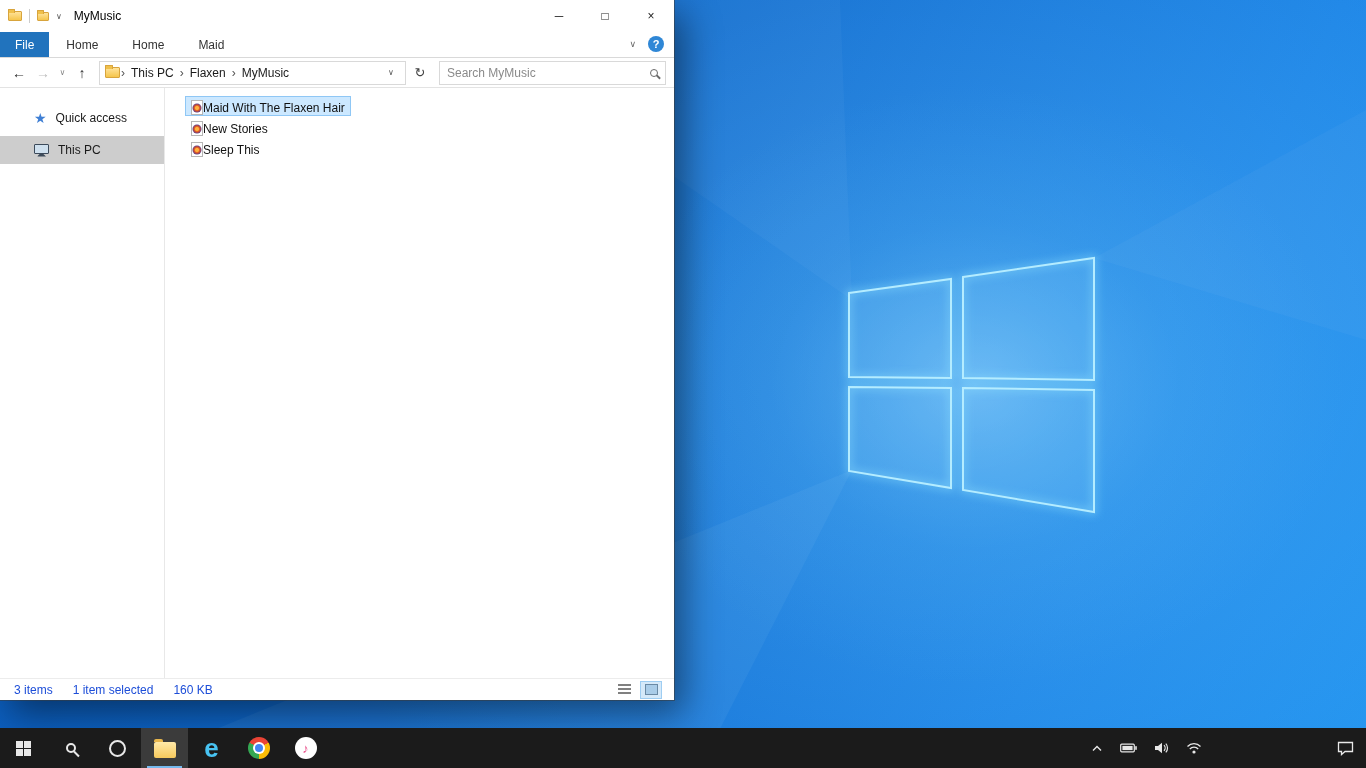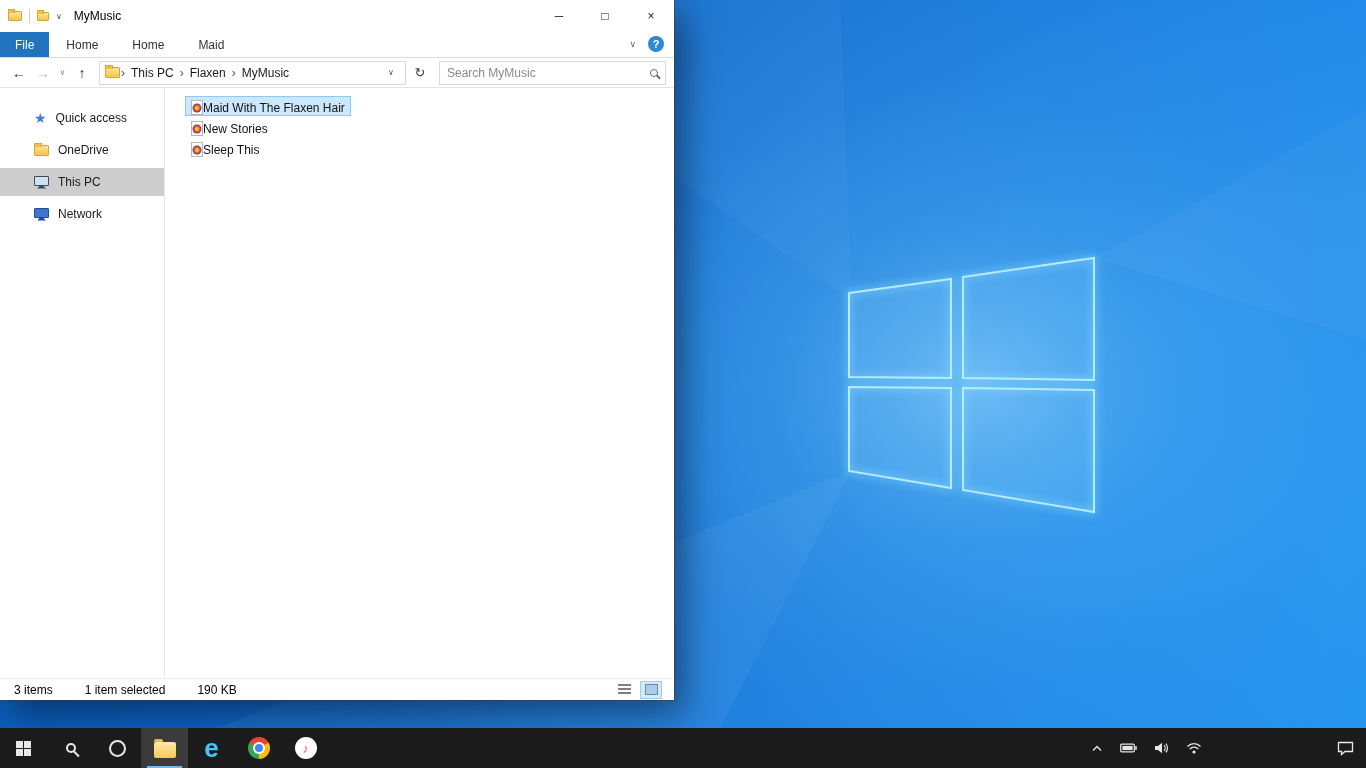--- a/index.html
+++ b/index.html
@@ -60,21 +60,21 @@
   .sidebar { width:165px; border-right:1px solid #e8e8e8; padding-top:16px; flex:0 0 auto; }
   .side-item { height:28px; display:flex; align-items:center; gap:9px; padding-left:34px; font-size:12px; color:#1a1a1a; margin-bottom:4px; width:100%; }
   .side-item.selected { background:#cdcdcd; }
 
   .filelist { flex:1; padding:8px 0 0 20px; }
   .file-row { display:flex; align-items:flex-end; gap:0; height:20px; margin-bottom:1px; padding:0 5px;
     border:1px solid transparent; width:fit-content; font-size:12px; color:#111; }
   .file-row.selected { background:#cce8ff; border-color:#8fc7f5; }
 
   .statusbar { height:22px; border-top:1px solid #ececec; display:flex; align-items:center; padding:0 12px 0 14px;
-    font-size:12px; color:#000000; gap:32px; flex:0 0 auto; }
+    font-size:12px; color:#1d4ed8; gap:20px; flex:0 0 auto; }
   .status-right { margin-left:auto; display:flex; gap:5px; align-items:center; }
   .view-btn { width:22px; height:18px; display:flex; align-items:center; justify-content:center; border:1px solid transparent; background:none; }
   .view-btn.active { background:#d5e9f9; border-color:#9ecdf2; }
   .ico-details { width:13px; height:11px; background:repeating-linear-gradient(to bottom,#808080 0 2px, transparent 2px 4px); }
   .ico-thumbs { width:13px; height:11px; border:1px solid #6a8aa5; background:#a9cce8; }
 
   
   .folder { position:relative; background:linear-gradient(#ffe39a,#f5c54c); border:1px solid #d8a43c; border-radius:1px; }
   .folder::before { content:""; position:absolute; top:-3px; left:-1px; width:45%; height:3px; background:#f0c04a;
     border:1px solid #d8a43c; border-bottom:none; border-radius:1px 1px 0 0; }
@@ -206,31 +206,23 @@
         <span class="mag"></span>
       </div>
     </div>
 
     <div class="bodyrow">
       <div class="sidebar">
         <div class="side-item">
           <span class="star-ic">★</span>
           <span>Quick access</span>
         </div>
-        <div class="side-item">
-          <span class="folder f16"></span>
-          <span>OneDrive</span>
-        </div>
         <div class="side-item selected">
           <span class="monitor"></span>
           <span>This PC</span>
-        </div>
-        <div class="side-item">
-          <span class="monitor net"></span>
-          <span>Network</span>
         </div>
       </div>
 
       <div class="filelist">
         <div class="file-row selected">
           <span class="music-ic"></span>
           <span>Maid With The Flaxen Hair</span>
         </div>
         <div class="file-row">
           <span class="music-ic"></span>
@@ -239,21 +231,21 @@
         <div class="file-row">
           <span class="music-ic"></span>
           <span>Sleep This</span>
         </div>
       </div>
     </div>
 
     <div class="statusbar">
       <span>3 items</span>
       <span>1 item selected</span>
-      <span>190 KB</span>
+      <span>160 KB</span>
       <div class="status-right">
         <button class="view-btn">
             <span class="ico-details"></span>
           </button>
         <button class="view-btn active">
             <span class="ico-thumbs"></span>
           </button>
       </div>
     </div>
   </div>

